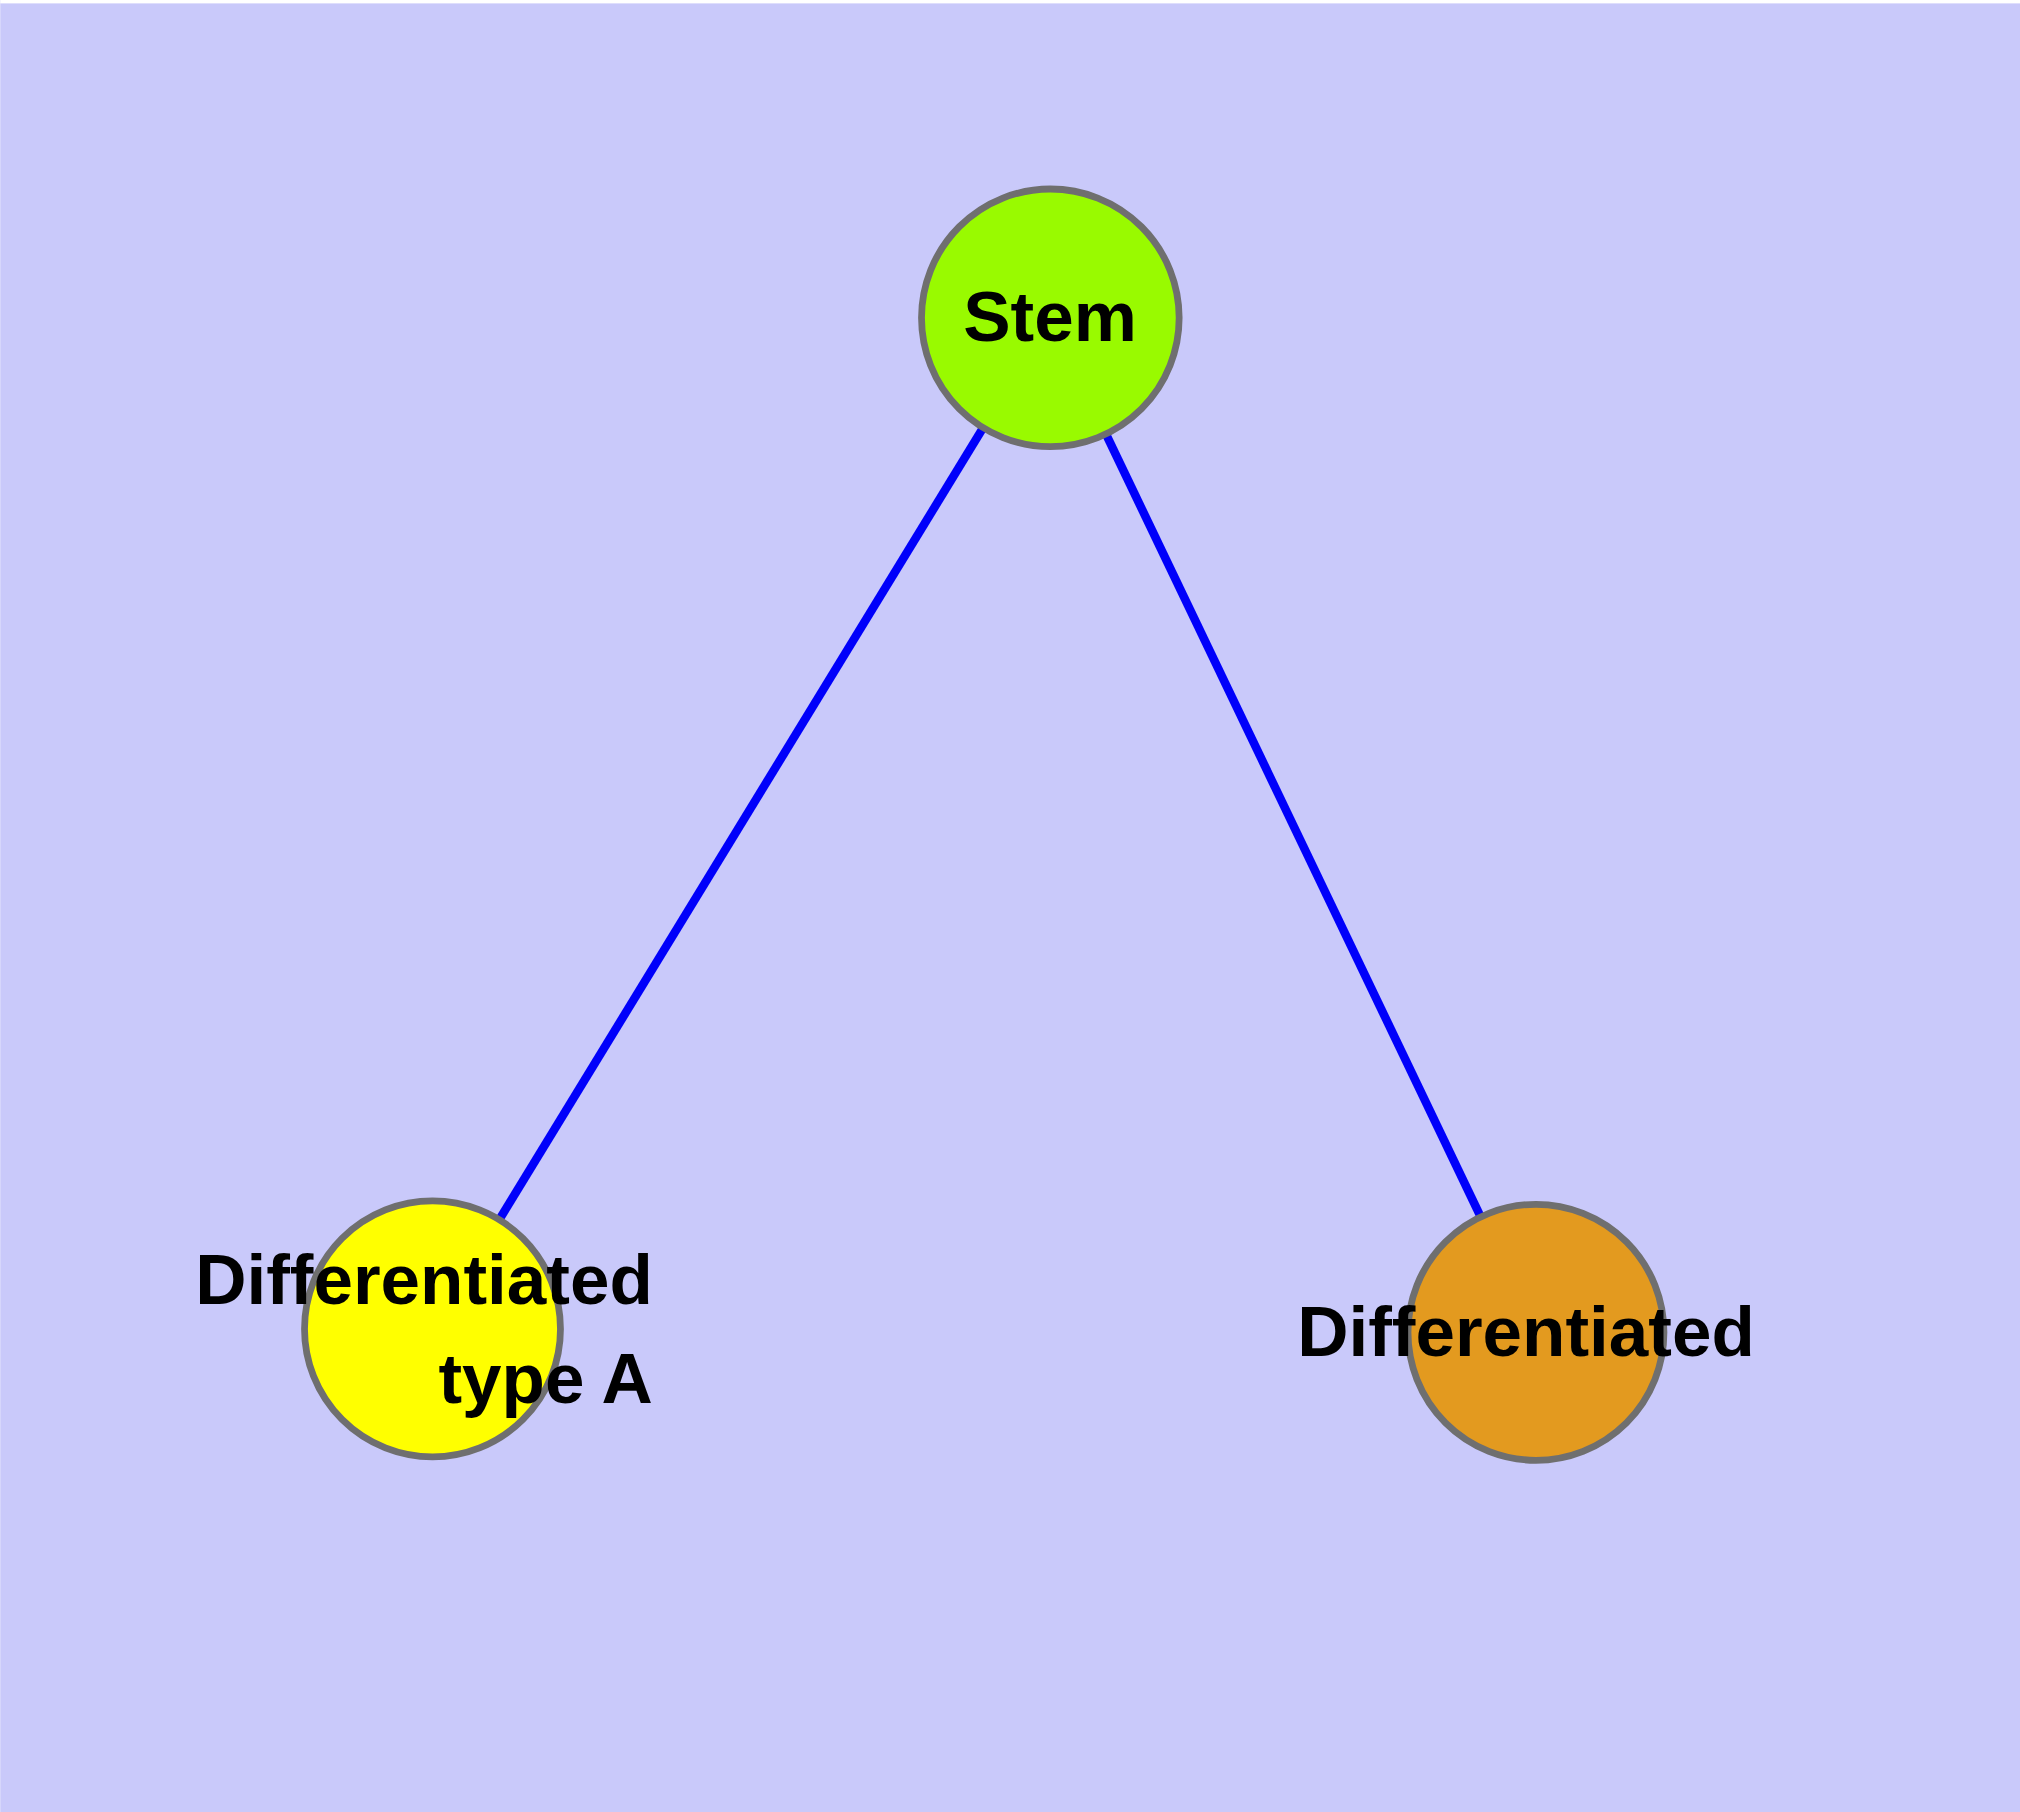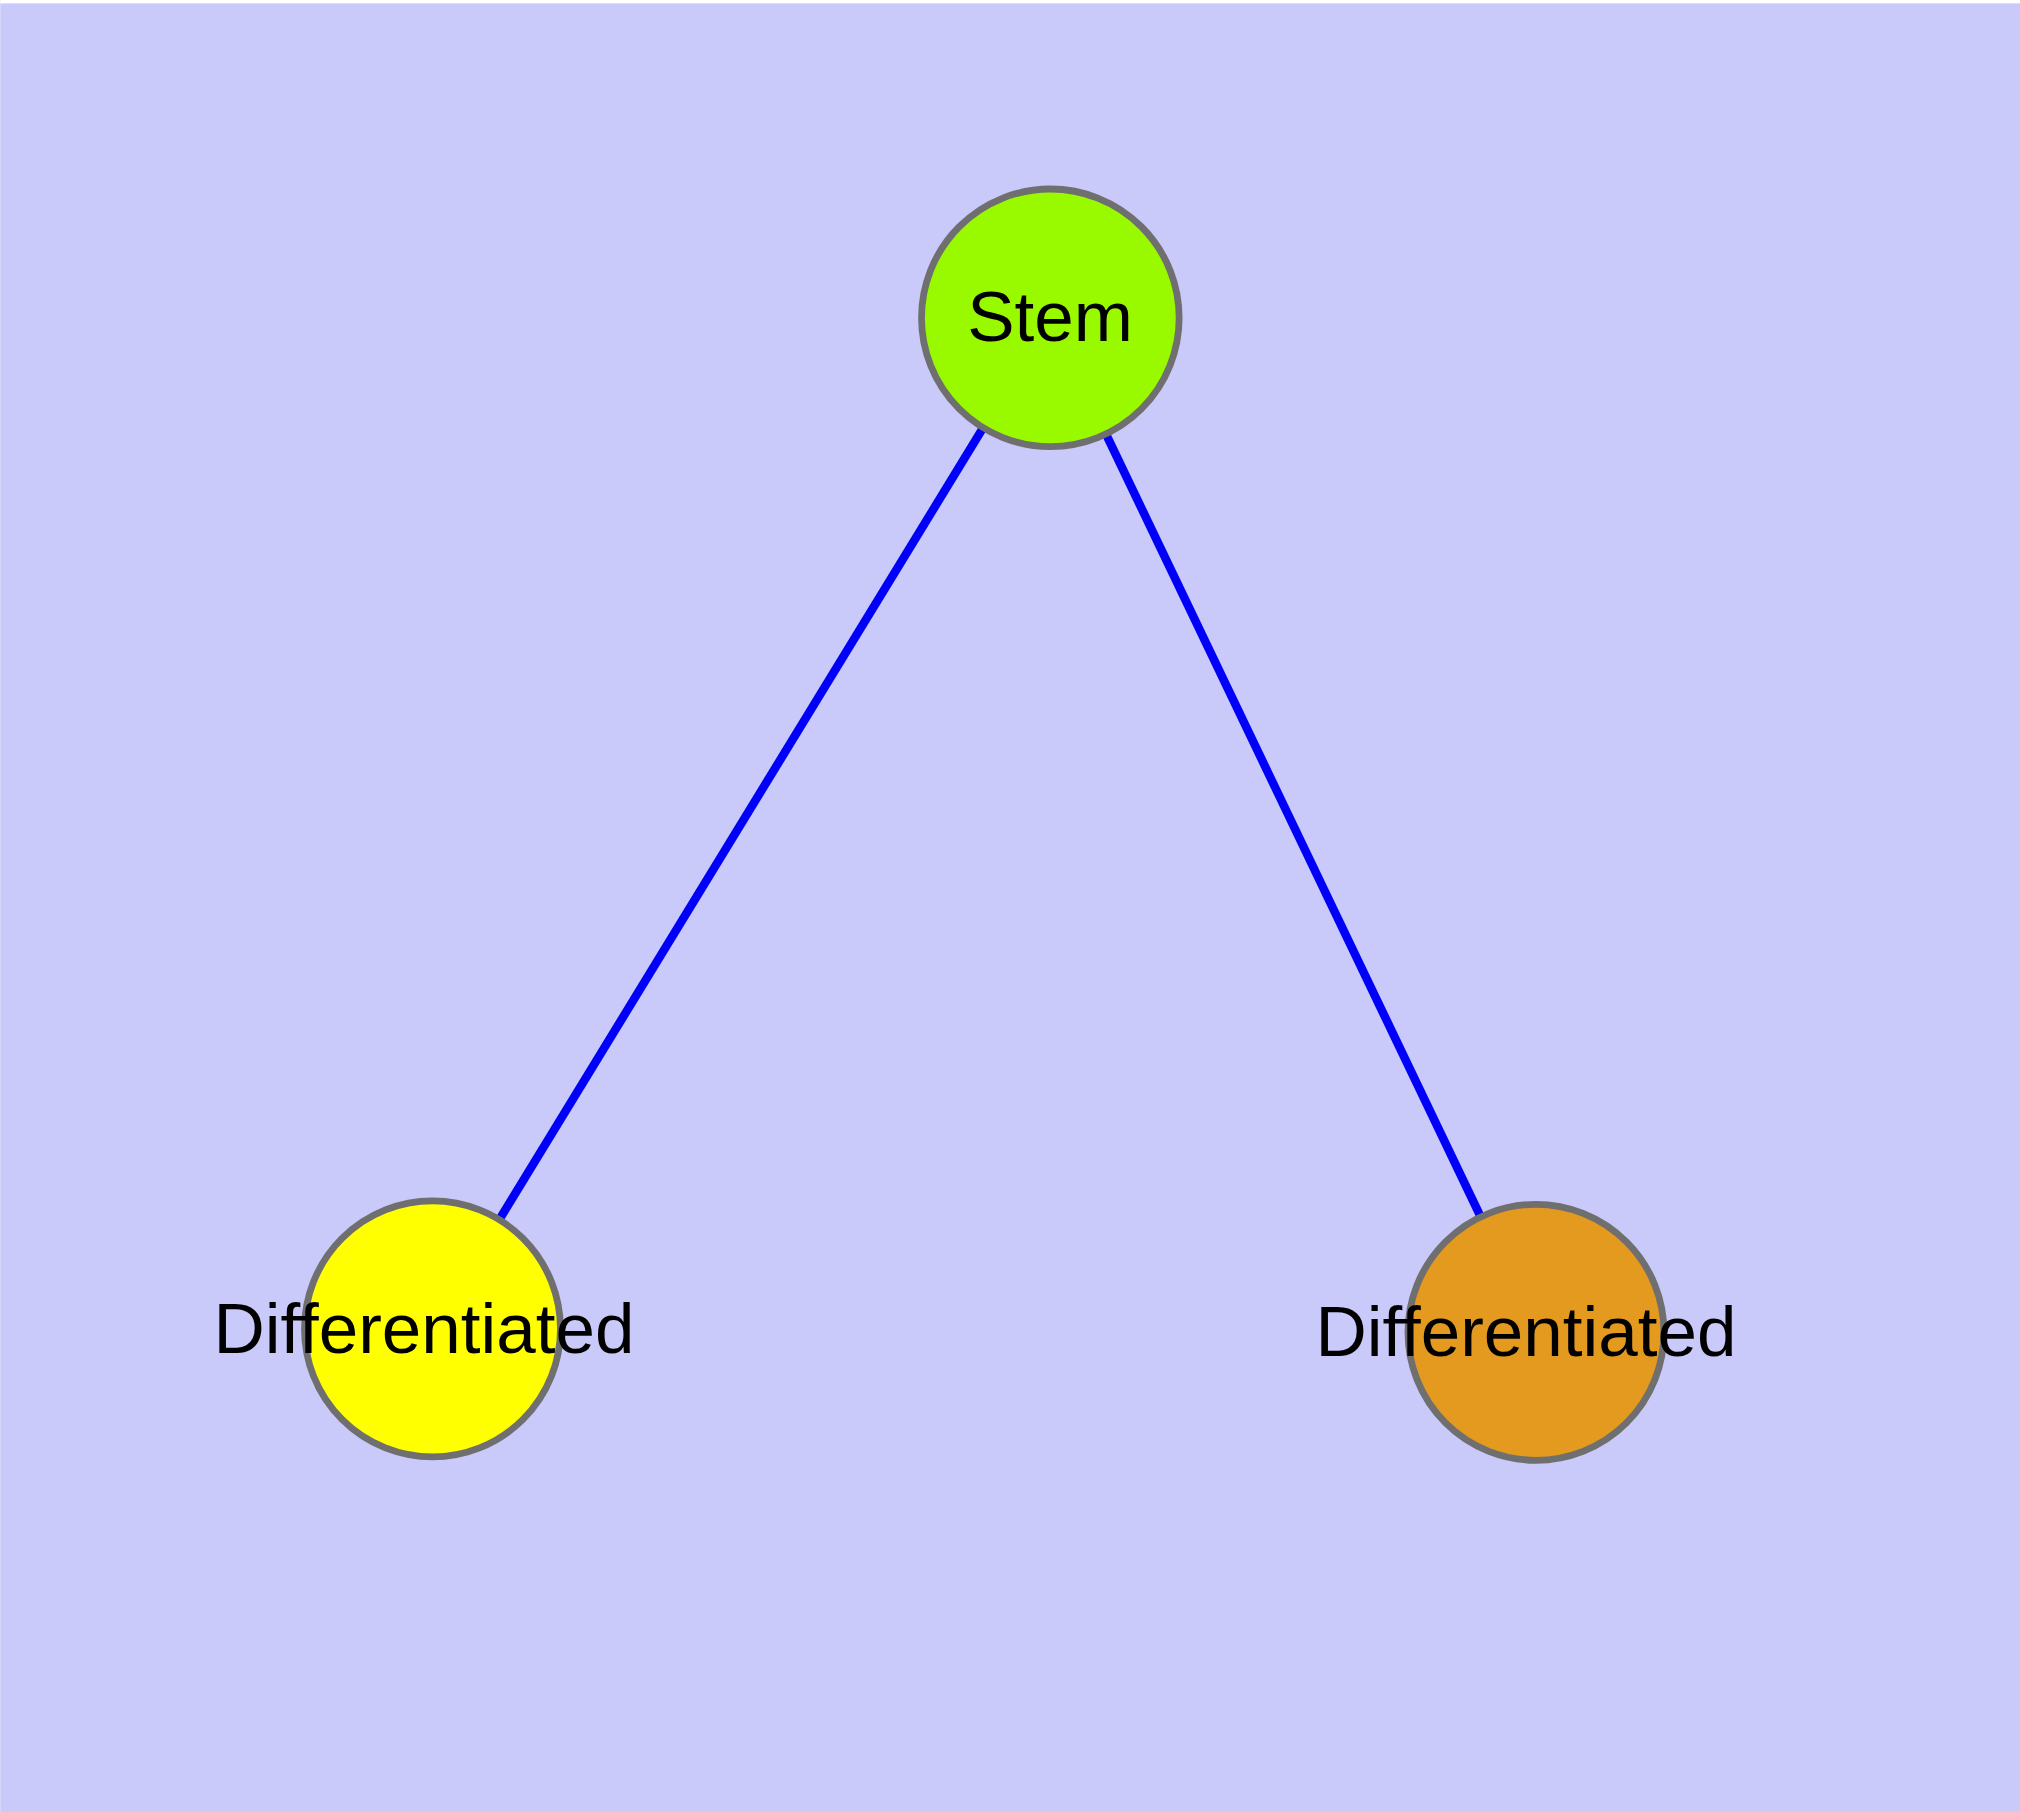--- a/index.html
+++ b/index.html
@@ -19,21 +19,21 @@
     left: 0;
     top: 0;
     width: 100%;
     height: 100%;
     display: block;
   }
   .node-label {
     position: absolute;
     transform: translate(-50%, -50%);
     color: #000000;
-    font-weight: 400;
+    font-weight: 700;
     font-size: 71px;
     line-height: 1.4;
     text-align: right;
     white-space: nowrap;
   }
   .node-label .line {
     display: block;
   }
   .label-stem   { left: 1050px; top: 317px; }
   .label-type-a { left: 424px;  top: 1329px; }
@@ -59,20 +59,21 @@
 
     <circle cx="1812" cy="1572" r="151" stroke-width="8" fill="#e39a1f" stroke="#6f6f6f"></circle>
   </svg>
 
   <div class="node-label label-stem">
     <span class="line">Stem</span>
   </div>
 
   <div class="node-label label-type-a">
     <span class="line">Differentiated</span>
+    <span class="line">type A</span>
   </div>
 
   <div class="node-label label-type-b">
     <span class="line">Differentiated</span>
   </div>
 
 </div>
 
 
 </body></html>

